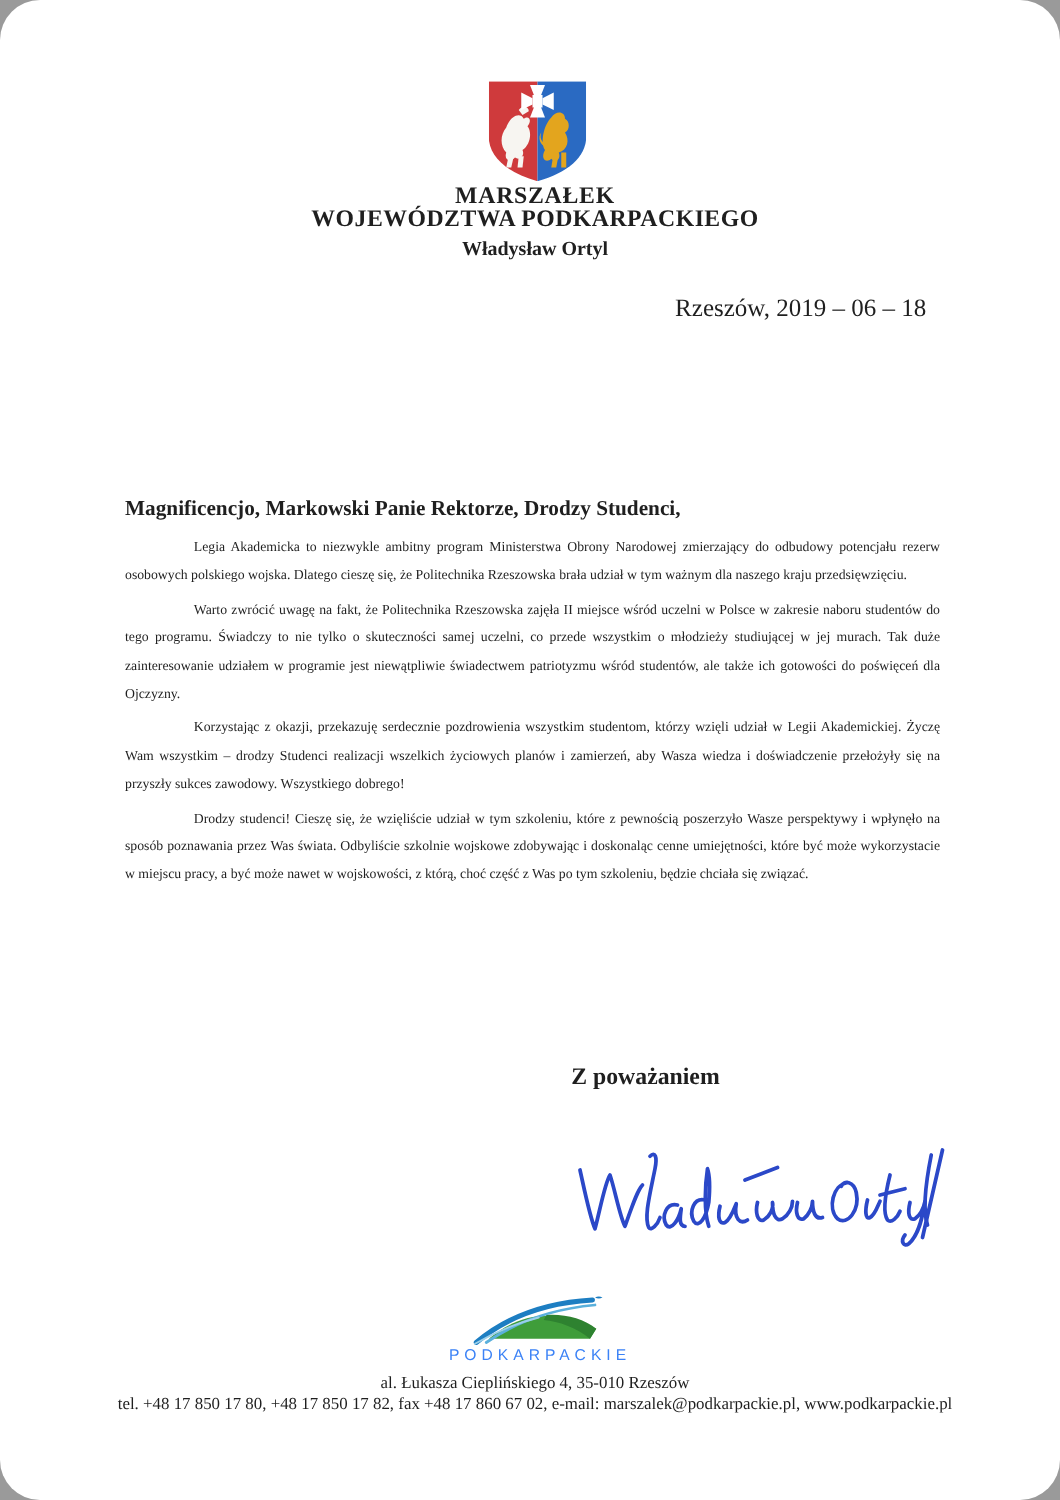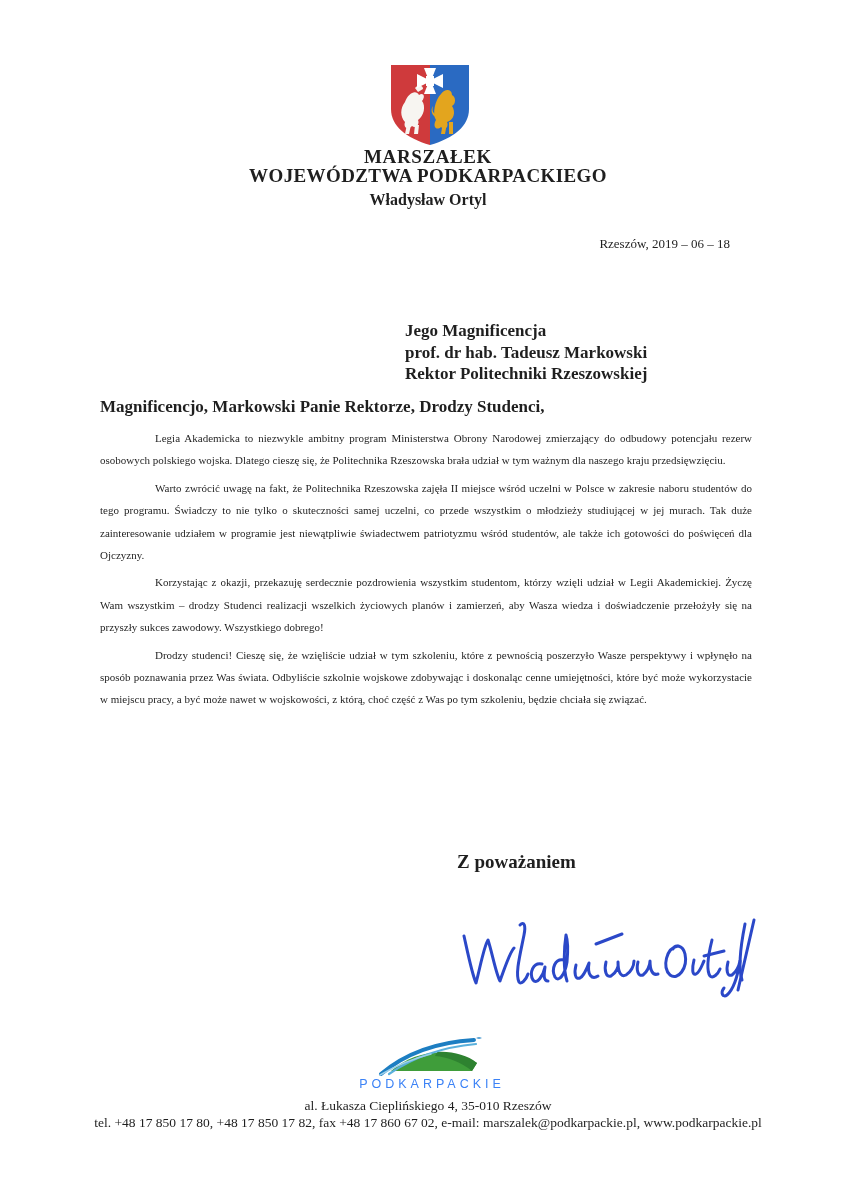--- a/index.html
+++ b/index.html
@@ -4,31 +4,32 @@
 <style>
   html,body{margin:0;padding:0;background:#9a9a9a;}
   .page{
     position:relative;
     width:848px;height:1200px;
     margin:0 auto;
     background:#ffffff;
     font-family:"Liberation Serif", serif;
     color:#1f1f1f;
     overflow:hidden;
+    border-radius:32px;
   }
   
   .crest{position:absolute;left:385px;top:62px;width:90px;height:86px;}
   .hdr-title1{position:absolute;left:0;top:146px;width:856px;text-align:center;
     font-weight:bold;font-size:19px;letter-spacing:.6px;}
   .hdr-title2{position:absolute;left:0;top:165px;width:856px;text-align:center;
     font-weight:bold;font-size:19px;letter-spacing:.4px;}
   .hdr-name{position:absolute;left:0;top:191px;width:856px;text-align:center;
     font-weight:bold;font-size:16px;}
   
-  .dateline{position:absolute;top:236px;right:118px;font-size:13px;}
+  .dateline{position:absolute;top:236px;right:107px;font-size:20px;}
   
   .recipient{position:absolute;left:405px;top:320px;font-weight:bold;
     font-size:17px;line-height:21.5px;}
   
   .salutation{position:absolute;left:100px;top:397px;font-weight:bold;font-size:17px;}
   
   .body{position:absolute;left:100px;top:427px;width:652px;
     font-size:11px;line-height:22.4px;text-align:justify;}
   .body p{margin:0 0 5px 0;text-indent:55px;}
   
@@ -82,25 +83,20 @@
       </g>
     </g>
   </svg>
 
   <div class="hdr-title1">MARSZAŁEK</div>
   <div class="hdr-title2">WOJEWÓDZTWA PODKARPACKIEGO</div>
   <div class="hdr-name">Władysław Ortyl</div>
 
   <div class="dateline">Rzeszów, 2019 – 06 – 18</div>
 
-  <div class="recipient">
-    <div>Jego Magnificencja</div>
-    <div>prof. dr hab. Tadeusz Markowski</div>
-    <div>Rektor Politechniki Rzeszowskiej</div>
-  </div>
 
   <div class="salutation">Magnificencjo, Markowski Panie Rektorze, Drodzy Studenci,</div>
 
   <div class="body">
     <p>Legia Akademicka to niezwykle ambitny program Ministerstwa Obrony Narodowej zmierzający do odbudowy potencjału rezerw osobowych polskiego wojska. Dlatego cieszę się, że Politechnika Rzeszowska brała udział w tym ważnym dla naszego kraju przedsięwzięciu.</p>
     <p>Warto zwrócić uwagę na fakt, że Politechnika Rzeszowska zajęła II miejsce wśród uczelni w Polsce w zakresie naboru studentów do tego programu. Świadczy to nie tylko o skuteczności samej uczelni, co przede wszystkim o młodzieży studiującej w jej murach. Tak duże zainteresowanie udziałem w programie jest niewątpliwie świadectwem patriotyzmu wśród studentów, ale także ich gotowości do poświęceń dla Ojczyzny.</p>
     <p>Korzystając z okazji, przekazuję serdecznie pozdrowienia wszystkim studentom, którzy wzięli udział w Legii Akademickiej. Życzę Wam wszystkim – drodzy Studenci realizacji wszelkich życiowych planów i zamierzeń, aby Wasza wiedza i doświadczenie przełożyły się na przyszły sukces zawodowy. Wszystkiego dobrego!</p>
     <p>Drodzy studenci! Cieszę się, że wzięliście udział w tym szkoleniu, które z pewnością poszerzyło Wasze perspektywy i wpłynęło na sposób poznawania przez Was świata. Odbyliście szkolnie wojskowe zdobywając i doskonaląc cenne umiejętności, które być może wykorzystacie w miejscu pracy, a być może nawet w wojskowości, z którą, choć część z Was po tym szkoleniu, będzie chciała się związać.</p>
   </div>
 

